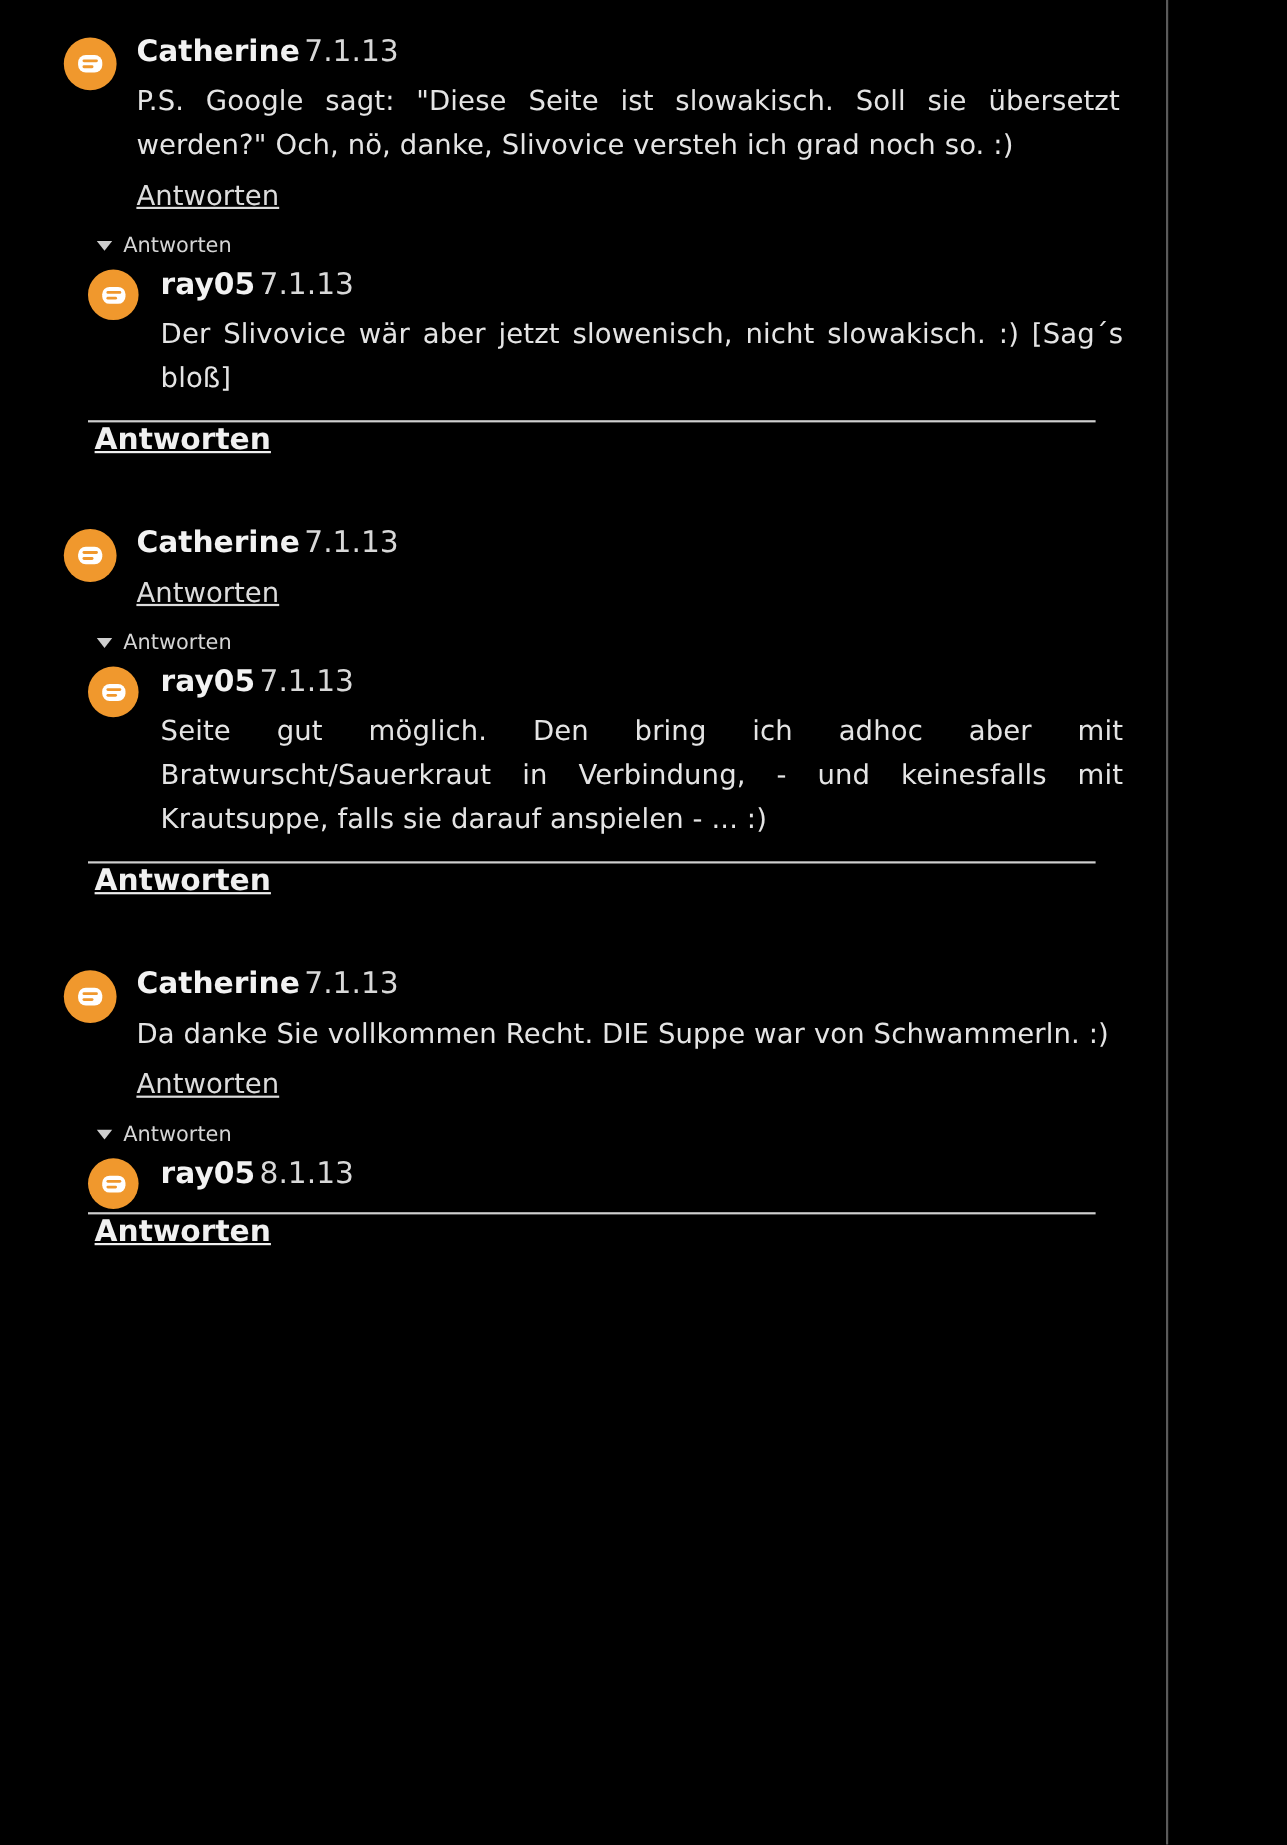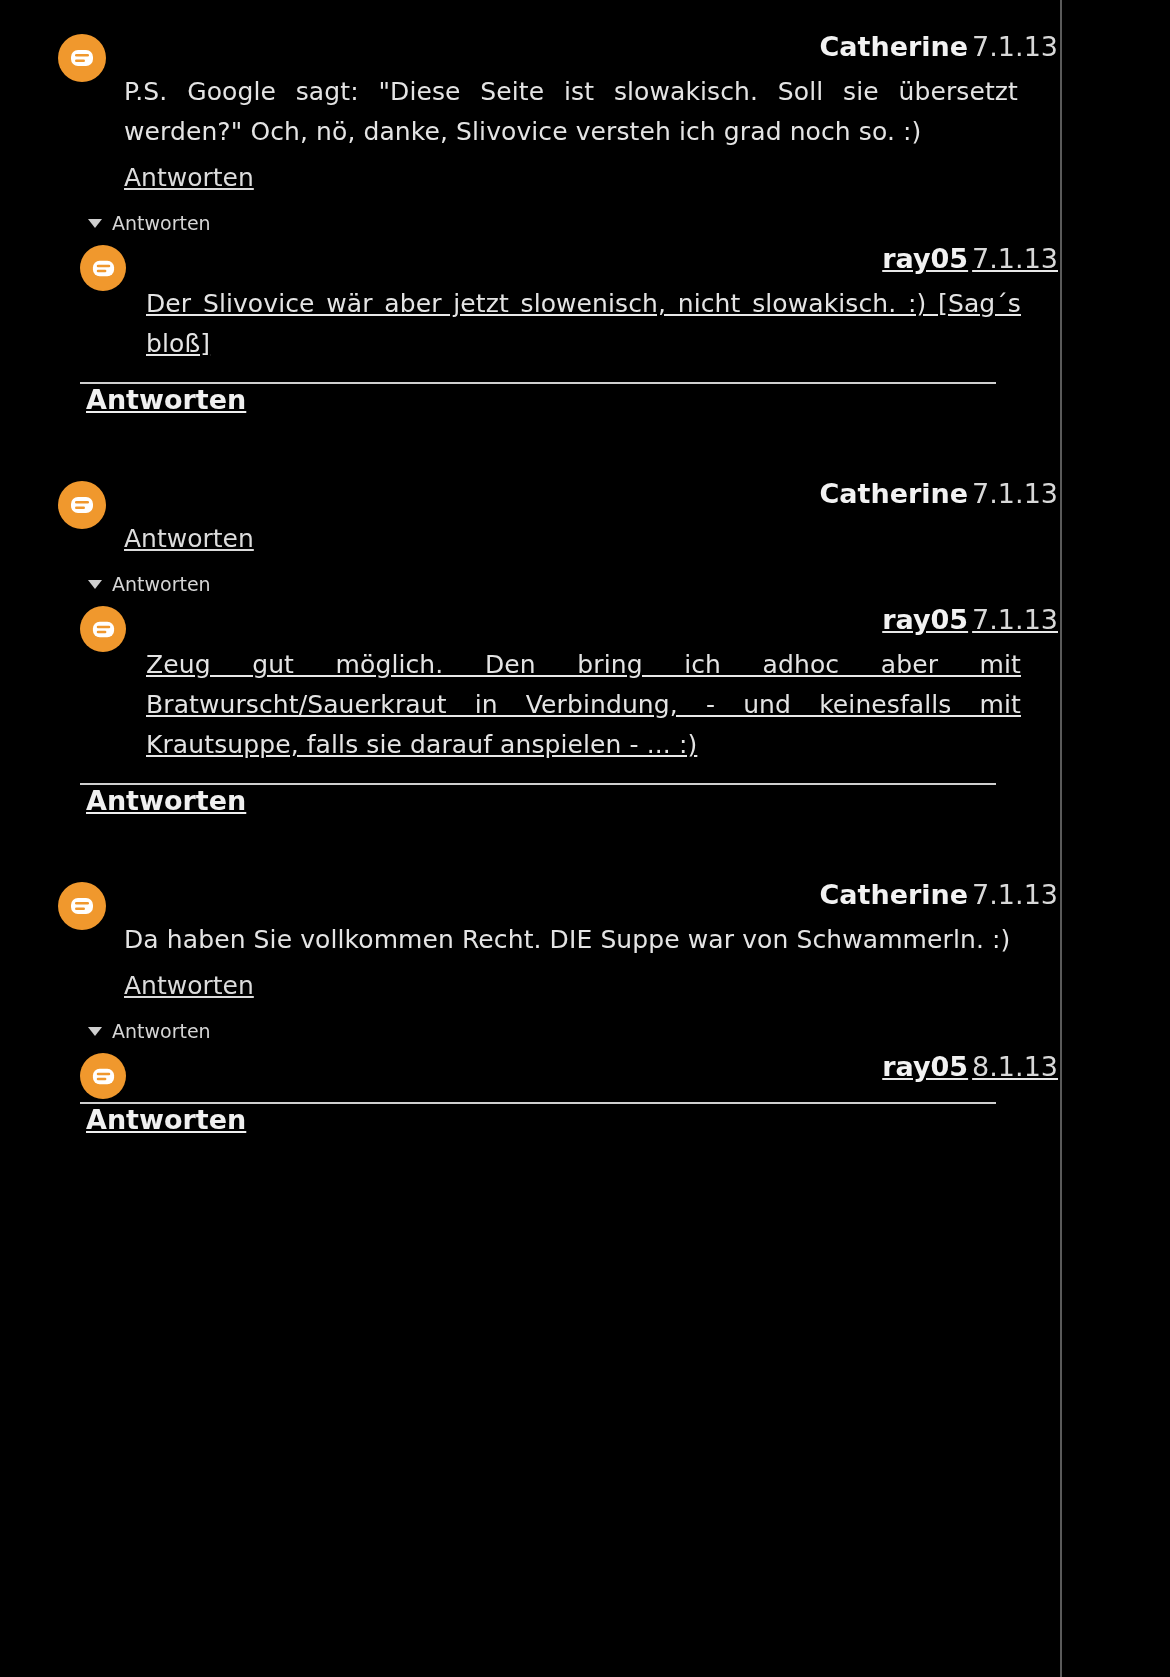--- a/index.html
+++ b/index.html
@@ -37,21 +37,21 @@
     height: 1677px;
     padding: 0;
   }
 
   
   .comment {
     position: relative;
     padding-left: 60px;
   }
   .comment.top-level { margin-left: 58px; }
-  .comment.reply { margin-left: 80px; text-decoration: underline; }
+  .comment.reply { margin-left: 80px; }
 
   .avatar {
     position: absolute;
     left: 0;
     top: 4px;
     width: 48px;
     height: 48px;
     border-radius: 50%;
     background: #f0982d;
     display: flex;
@@ -64,21 +64,20 @@
     top: 3px;
   }
   .avatar svg { display: block; }
 
   .chead {
     font-size: 27px;
     line-height: 34px;
     color: #e6e6e6;
     margin: 0 0 8px 6px;
     white-space: nowrap;
-    text-align: right;
   }
   .chead .author {
     font-weight: bold;
     color: #f2f2f2;
   }
   .chead .date {
     font-weight: normal;
     color: #d8d8d8;
     margin-left: 4px;
   }
@@ -221,21 +220,21 @@
             <svg width="25" height="25" viewBox="0 0 26 26">
               <rect x="2" y="5" width="22" height="16" rx="7" fill="#ffffff"></rect>
               <rect x="6" y="9" width="14" height="2.6" rx="1.3" fill="#f0982d"></rect>
               <rect x="6" y="14.4" width="10" height="2.6" rx="1.3" fill="#f0982d"></rect>
             </svg>
           </span>
         </div>
         <div class="chead">
           <span class="author">ray05</span><span class="date">7.1.13</span>
         </div>
-        <p class="cbody">Zeug gut möglich. Den bring ich adhoc aber mit Bratwurscht/Sauerkraut in Verbindung, - und keinesfalls mit Krautsuppe, falls sie darauf anspielen - ... :)</p>
+        <p class="cbody">Seite gut möglich. Den bring ich adhoc aber mit Bratwurscht/Sauerkraut in Verbindung, - und keinesfalls mit Krautsuppe, falls sie darauf anspielen - ... :)</p>
       </div>
 
       <div class="divider"></div>
       <a class="footer-reply" href="#">Antworten</a>
     </div>
 
     <div class="spacer-lg"></div>
 
     <div>
       <div class="comment top-level">
@@ -244,21 +243,21 @@
             <svg width="26" height="26" viewBox="0 0 26 26">
               <rect x="2" y="5" width="22" height="16" rx="7" fill="#ffffff"></rect>
               <rect x="6" y="9" width="14" height="2.6" rx="1.3" fill="#f0982d"></rect>
               <rect x="6" y="14.4" width="10" height="2.6" rx="1.3" fill="#f0982d"></rect>
             </svg>
           </span>
         </div>
         <div class="chead">
           <span class="author">Catherine</span><span class="date">7.1.13</span>
         </div>
-        <p class="cbody">Da haben Sie vollkommen Recht. DIE Suppe war von Schwammerln. :)</p>
+        <p class="cbody">Da danke Sie vollkommen Recht. DIE Suppe war von Schwammerln. :)</p>
         <a class="reply-link" href="#">Antworten</a>
       </div>
 
       <div class="toggle-row">
         <span class="caret"></span>
         <span class="toggle-label">Antworten</span>
       </div>
 
       <div class="comment reply">
         <div class="avatar">

